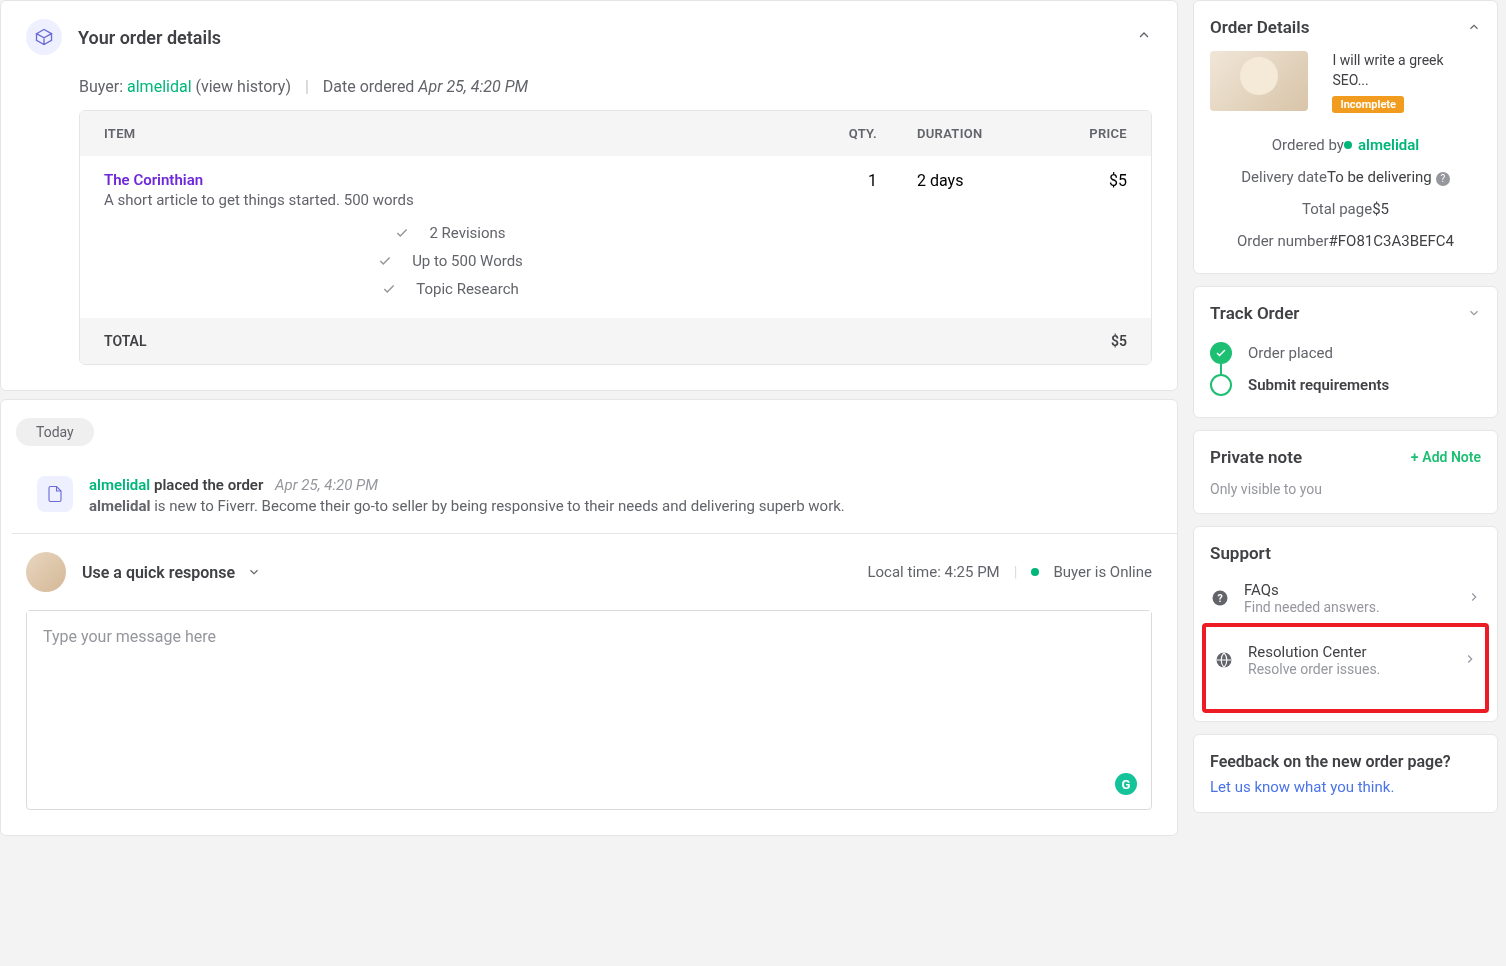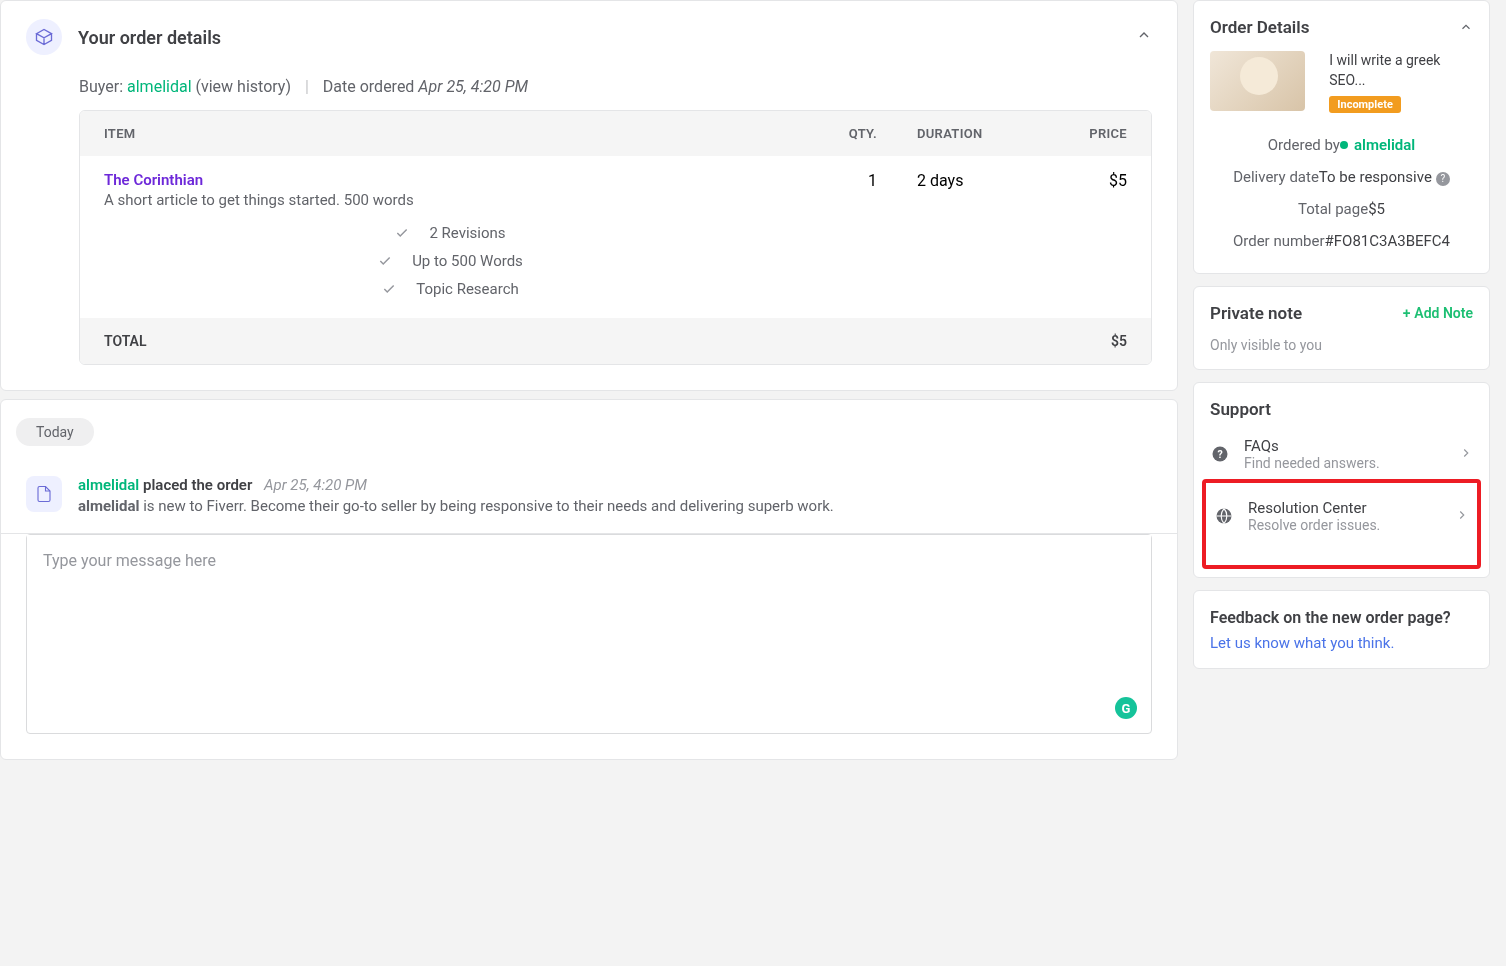--- a/index.html
+++ b/index.html
@@ -1,18 +1,18 @@
 <!DOCTYPE html>
 <html><head>
 <meta charset="utf-8">
 <style>
 * { box-sizing: border-box; margin: 0; padding: 0; font-family: -apple-system, BlinkMacSystemFont, "Segoe UI", Roboto, sans-serif; }
 body { background: #f3f3f3; display: flex; width: 1506px; height: 966px; }
 .main { flex: 1; padding: 0 15px 0 0; overflow: hidden; }
-.sidebar { width: 313px; padding-right: 16px; }
+.sidebar { width: 313px; padding-right: 8px; }
 
 .card { background: #fff; border: 1px solid #e4e5e7; border-radius: 6px; margin-bottom: 8px; }
 .order-card { padding: 18px 25px 25px; }
 .order-header { display: flex; align-items: center; gap: 16px; }
 .box-icon { width: 36px; height: 36px; border-radius: 50%; background: #eef0ff; display: flex; align-items: center; justify-content: center; }
 .box-icon svg { width: 20px; height: 20px; stroke: #6b6bd6; fill: none; stroke-width: 1.6; }
 .order-title { font-size: 18px; font-weight: 600; color: #404145; }
 .chev { margin-left: auto; }
 .chev svg { width: 16px; height: 16px; stroke: #62646a; fill: none; stroke-width: 2; }
 
@@ -32,21 +32,21 @@
 .c-price { width: 110px; text-align: right; }
 .item-name { font-weight: 600; color: #6d28d9; font-size: 15px; }
 .item-desc { color: #62646a; font-size: 15px; margin-top: 2px; }
 .feat-list { margin-top: 10px; }
 .feat { display: flex; align-items: center; gap: 20px; color: #62646a; font-size: 15px; padding: 5px 0; justify-content: center; }
 .feat svg { width: 14px; height: 14px; stroke: #95979d; fill: none; stroke-width: 2.5; }
 .tbl-total { display: flex; background: #f5f5f5; padding: 15px 24px; font-size: 14px; color: #404145; font-weight: 600; }
 
 .today-pill { display: inline-block; background: #efeff0; color: #62646a; font-size: 14px; padding: 6px 20px; border-radius: 20px; margin: 18px 0 12px 15px; }
 .activity-card { background: #fff; border: 1px solid #e4e5e7; border-radius: 6px; }
-.act-row { display: flex; gap: 16px; padding: 18px 25px; border-bottom: 1px solid #e4e5e7; }
+.act-row { display: flex; gap: 16px; padding: 18px 25px; border-bottom: 1px solid #e4e5e7; margin-left: 11px; }
 .doc-icon { width: 36px; height: 36px; border-radius: 8px; background: #eef0ff; display: flex; align-items: center; justify-content: center; flex-shrink: 0; }
 .doc-icon svg { width: 18px; height: 18px; stroke: #6b6bd6; fill: none; stroke-width: 1.5; }
 .act-line { font-size: 15px; }
 .act-line .buyer { color: #00b67a; font-weight: 600; }
 .act-line .bold { font-weight: 600; color: #404145; }
 .act-line .ts { font-style: italic; color: #95979d; margin-left: 8px; }
 .act-sub { color: #62646a; font-size: 15px; margin-top: 3px; }
 
 .resp-row { display: flex; align-items: center; gap: 16px; padding: 18px 25px; }
 .avatar { width: 40px; height: 40px; border-radius: 50%; background: linear-gradient(135deg,#e8d5c0,#d4b896); flex-shrink: 0; }
@@ -179,20 +179,35 @@
       </div>
       <div>
         <div class="act-line">
           <span class="buyer">almelidal</span>
           <span class="bold">placed the order</span>
           <span class="ts">Apr 25, 4:20 PM</span>
         </div>
         <div class="act-sub"><b>almelidal</b><span> is new to Fiverr. Become their go-to seller by being responsive to their needs and delivering superb work.</span></div>
       </div>
     </div>
+    <div class="resp-row">
+      <div class="avatar"></div>
+      <div class="quick">
+        <span>Use a quick response</span>
+        <svg width="14" height="14" viewBox="0 0 24 24" fill="none" stroke="#62646a" stroke-width="2">
+            <polyline points="6 9 12 15 18 9"></polyline>
+          </svg>
+      </div>
+      <div class="resp-right">
+        <span>Local time: 4:25 PM</span>
+        <span class="sep">|</span>
+        <span class="dot"></span>
+        <span>Buyer is Online</span>
+      </div>
+    </div>
     <div class="msg-box">
       <textarea placeholder="Type your message here" style=""></textarea>
       <div class="grammarly">G</div>
     </div>
   </div>
 </div>
 
 <div class="sidebar">
   <div class="side-card">
     <div class="side-head">
@@ -210,32 +225,55 @@
     </div>
     <div class="kv">
         <span>Ordered by</span>
         <span class="green">
           <span class="dot"></span>
           <span>almelidal</span>
         </span>
       </div>
     <div class="kv">
         <span>Delivery date</span>
-        <span class="v"><span>To be responsive</span><span class="q">?</span></span>
+        <span class="v"><span>To be delivering</span><span class="q">?</span></span>
       </div>
     <div class="kv">
         <span>Total page</span>
         <span class="v">$5</span>
       </div>
     <div class="kv">
         <span>Order number</span>
         <span class="v">#FO81C3A3BEFC4</span>
       </div>
   </div>
 
+  <div class="side-card">
+    <div class="side-head">
+      <span>Track Order</span>
+      <svg width="14" height="14" viewBox="0 0 24 24" fill="none" stroke="#95979d" stroke-width="2">
+          <polyline points="6 9 12 15 18 9"></polyline>
+        </svg>
+    </div>
+    <div class="track">
+      <div class="tstep">
+        <div class="tcirc done">
+            <svg viewBox="0 0 24 24">
+              <polyline points="4 12 9 17 20 6"></polyline>
+            </svg>
+          </div>
+        <div class="tline"></div>
+        <div class="tlabel">Order placed</div>
+      </div>
+      <div class="tstep">
+        <div class="tcirc open"></div>
+        <div class="tlabel cur">Submit requirements</div>
+      </div>
+    </div>
+  </div>
 
   <div class="side-card">
     <div class="side-head">
       <span>Private note</span>
       <span class="addnote">+ <span>Add Note</span></span>
     </div>
     <div class="note-sub">Only visible to you</div>
   </div>
 
   <div class="side-card">

